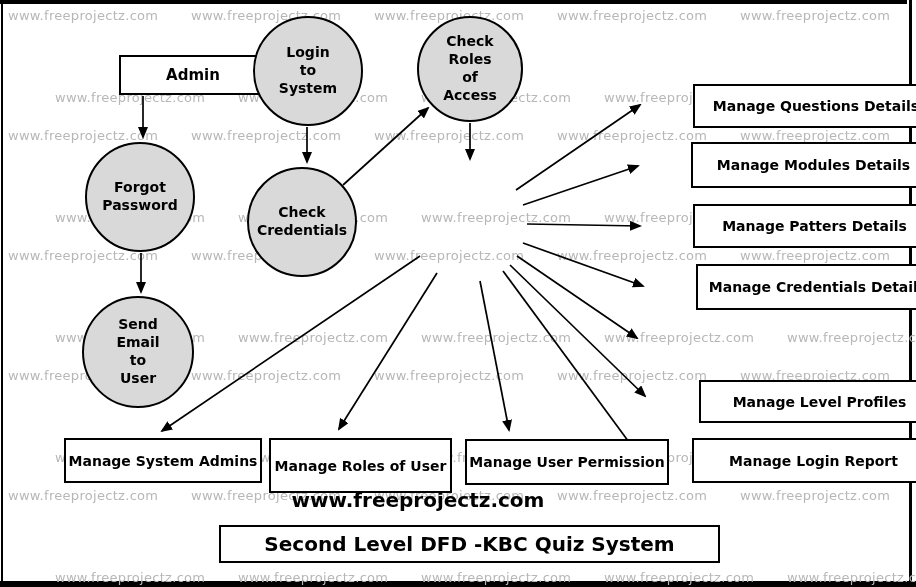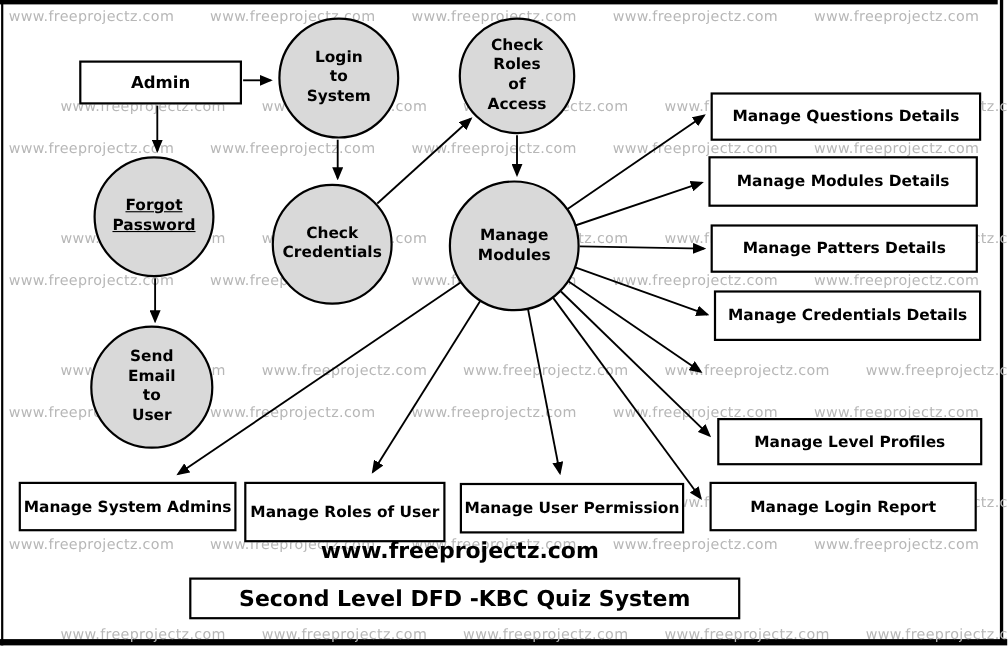--- a/index.html
+++ b/index.html
@@ -32,20 +32,21 @@
 
   
   .ebox{
     position:absolute;z-index:3;
     background:#ffffff;
     border:2px solid #000;
     box-sizing:border-box;
     display:flex;align-items:center;justify-content:center;
     font-weight:bold;font-size:14px;color:#000;
     text-align:center;
+    margin-left:47px;
   }
   .proc{
     position:absolute;z-index:3;
     background:#d9d9d9;
     border:2px solid #000;
     border-radius:50%;
     box-sizing:border-box;
     display:flex;align-items:center;justify-content:center;
     font-weight:bold;font-size:14px;line-height:1.28;color:#000;
     text-align:center;white-space:pre-line;
@@ -55,21 +56,21 @@
     left:250px;top:488px;width:336px;
     text-align:center;
     font-weight:bold;font-size:20px;color:#000;
   }
   #title-box{left:172px;top:525px;width:501px;height:38px;font-size:20px;}
 
   
   #entity-admin{left:72px;top:55px;width:148px;height:40px;font-size:15px;}
   #proc-login{left:253px;top:16px;width:110px;height:110px;}
   #proc-check-roles{left:417px;top:16px;width:106px;height:106px;}
-  #proc-forgot{left:85px;top:142px;width:110px;height:110px;text-decoration:underline;}
+  #proc-forgot{left:85px;top:142px;width:110px;height:110px;}
   #proc-check-cred{left:247px;top:167px;width:110px;height:110px;}
   #proc-manage-modules{left:408px;top:164px;width:119px;height:119px;}
   #proc-send-email{left:82px;top:296px;width:112px;height:112px;}
 
   #entity-questions{left:646px;top:84px;width:246px;height:44px;}
   #entity-answers{left:644px;top:142px;width:245px;height:46px;}
   #entity-patterns{left:646px;top:204px;width:243px;height:44px;}
   #entity-participants{left:649px;top:264px;width:243px;height:46px;}
   #entity-points{left:645px;top:324px;width:248px;height:45px;}
   #entity-levels{left:652px;top:380px;width:241px;height:43px;}
@@ -169,22 +170,20 @@
 to
 System</div>
   <div class="proc" id="proc-check-roles">Check
 Roles
 of
 Access</div>
   <div class="proc" id="proc-forgot">Forgot
 Password</div>
   <div class="proc" id="proc-check-cred">Check
 Credentials</div>
-  <div class="proc" id="proc-manage-modules">Manage
-Modules</div>
   <div class="proc" id="proc-send-email">Send
 Email
 to
 User</div>
 
   <div class="ebox" id="entity-questions">Manage Questions Details</div>
   <div class="ebox" id="entity-answers">Manage Modules Details</div>
   <div class="ebox" id="entity-patterns">Manage Patters Details</div>
   <div class="ebox" id="entity-participants">Manage Credentials Details</div>
   <div class="ebox" id="entity-login-report">Manage Login Report</div>

